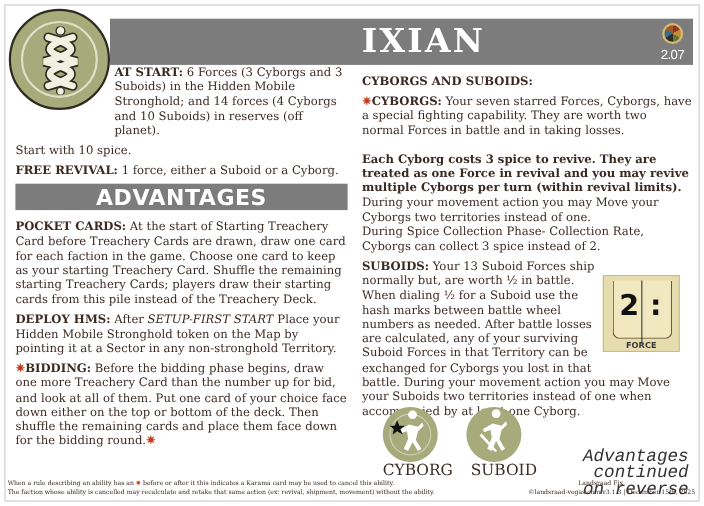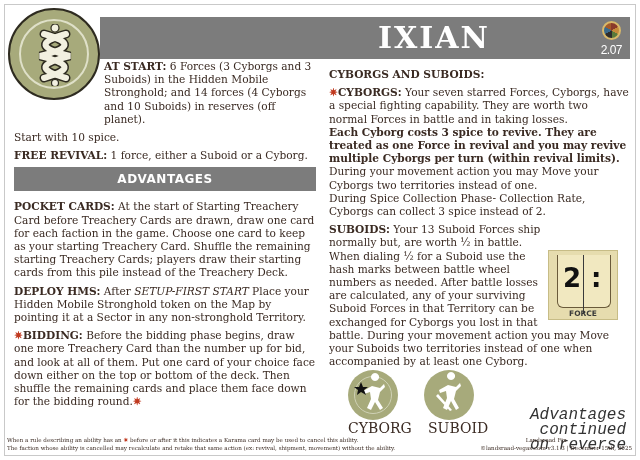--- a/index.html
+++ b/index.html
@@ -11,21 +11,21 @@
     position:absolute; left:4px; top:4px; width:632px; height:452px;
     border:1px solid #c9c9c9; box-sizing:border-box; background:#fff;
   }
   .titlebar {
     position:absolute; left:100px; top:17px; width:530px; height:42px;
     background:#7c7c7c;
   }
   .title {
     position:absolute; left:180px; top:0; width:210px; height:42px;
     color:#ffffff; font-family:"DejaVu Serif", serif; font-weight:bold;
-    font-size:30px; letter-spacing:2px; line-height:42px; text-align:right;
+    font-size:30px; letter-spacing:2px; line-height:42px; text-align:center;
   }
   .version {
     position:absolute; right:8px; top:26px; color:#fff; font-family:"Liberation Sans", sans-serif;
     font-size:12px; letter-spacing:-0.5px;
   }
   .small-logo {
     position:absolute; right:9px; top:4px; width:19px; height:19px; border-radius:50%;
     background:conic-gradient(#8b3a2a 0 60deg, #c58a3a 60deg 120deg, #5b7a3a 120deg 180deg, #2d2d2d 180deg 240deg, #3b6a8a 240deg 300deg, #a35a2a 300deg 360deg);
     border:2px solid #d9b96a; box-sizing:border-box;
   }
@@ -40,21 +40,21 @@
   .helix { position:absolute; left:22px; top:14px; }
   .text { font-size:10.6px; line-height:13.2px; }
   .b { font-weight:bold; }
   .star { color:#c0391f; font-weight:bold; }
   .left { position:absolute; left:14px; top:60px; width:302px; }
   .right { position:absolute; left:329px; top:60px; width:300px; }
   .atstart { padding-left:84px; text-indent:0; }
   .para { margin:0 0 5px 0; }
   .adv-band {
     background:#7c7c7c; color:#fff; font-family:"DejaVu Sans", sans-serif; font-weight:bold;
-    font-size:12px; text-align:center; height:24px; line-height:24px; margin:4px 0 9px 0;
+    font-size:20px; text-align:center; height:24px; line-height:24px; margin:4px 0 9px 0;
     letter-spacing:0.5px;
   }
   .force-img {
     position:absolute; left:548px; top:250px; width:70px; height:70px; background:#e6dcae;
     border:1px solid #c7bc86; box-sizing:border-box;
   }
   .force-img .inner {
     position:absolute; left:8px; top:4px; width:52px; height:52px;
     border:1px solid #6a5a3a; border-top:none; border-radius:0 0 6px 6px; background:#f1e8c0;
   }
@@ -123,21 +123,21 @@
   <p class="para">
     <span class="b">DEPLOY HMS:</span><span> After </span><i>SETUP-FIRST START</i><span> Place your Hidden Mobile Stronghold token on the Map by pointing it at a Sector in any non-stronghold Territory.</span>
   </p>
   <p class="para">
     <span class="star">✷</span><span class="b">BIDDING:</span><span> Before the bidding phase begins, draw one more Treachery Card than the number up for bid, and look at all of them. Put one card of your choice face down either on the top or bottom of the deck. Then shuffle the remaining cards and place them face down for the bidding round.</span><span class="star">✷</span>
   </p>
 </div>
 
 <div class="right text">
   <p class="para b" style="margin-top:8px;">CYBORGS AND SUBOIDS:</p>
-  <p class="para" style="margin-bottom:0;">
+  <p class="para" style="margin-bottom:13px;">
     <span class="star">✷</span><span class="b">CYBORGS:</span><span> Your seven starred Forces, Cyborgs, have a special fighting capability. They are worth two normal Forces in battle and in taking losses.</span>
   </p>
   <p class="para" style="margin:0;font-weight:bold;">Each Cyborg costs 3 spice to revive. They are treated as one Force in revival and you may revive multiple Cyborgs per turn (within revival limits).</p>
   <p class="para" style="margin:0;">During your movement action you may Move your Cyborgs two territories instead of one.</p>
   <p class="para">During Spice Collection Phase- Collection Rate, Cyborgs can collect 3 spice instead of 2.</p>
   <p class="para" style="margin:0;">
     <span style="float:right;width:84px;height:70px;margin-top:26px;"></span>
     <span class="b">SUBOIDS:</span><span> Your 13 Suboid Forces ship normally but, are worth ½ in battle. When dialing ½ for a Suboid use the hash marks between battle wheel numbers as needed. After battle losses are calculated, any of your surviving Suboid Forces in that Territory can be exchanged for Cyborgs you lost in that battle. During your movement action you may Move your Suboids two territories instead of one when accompanied by at least one Cyborg.</span>
   </p>
 </div>

